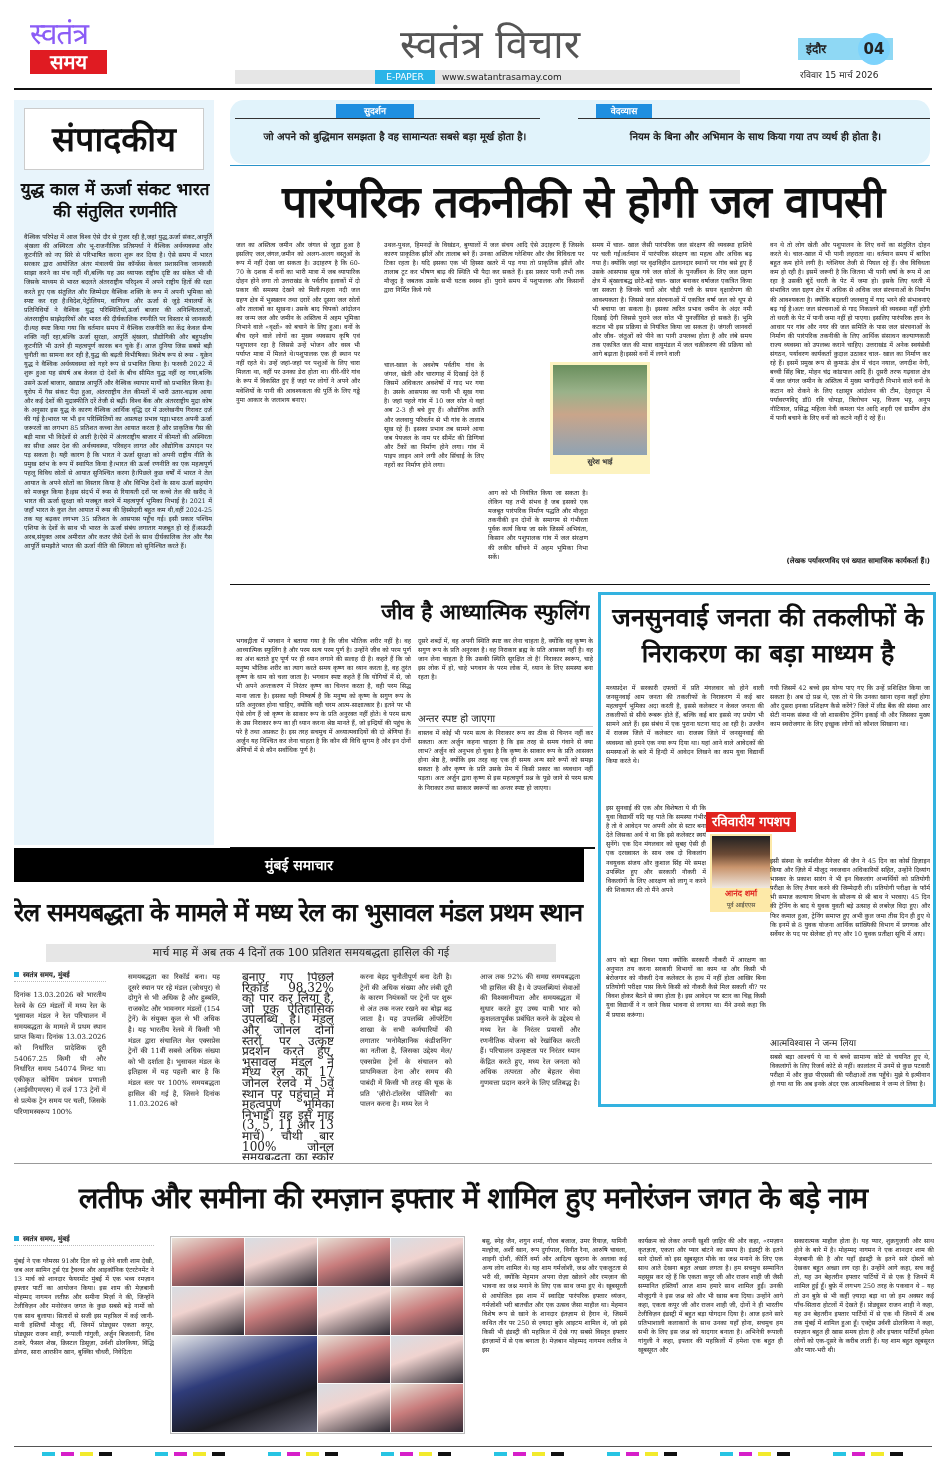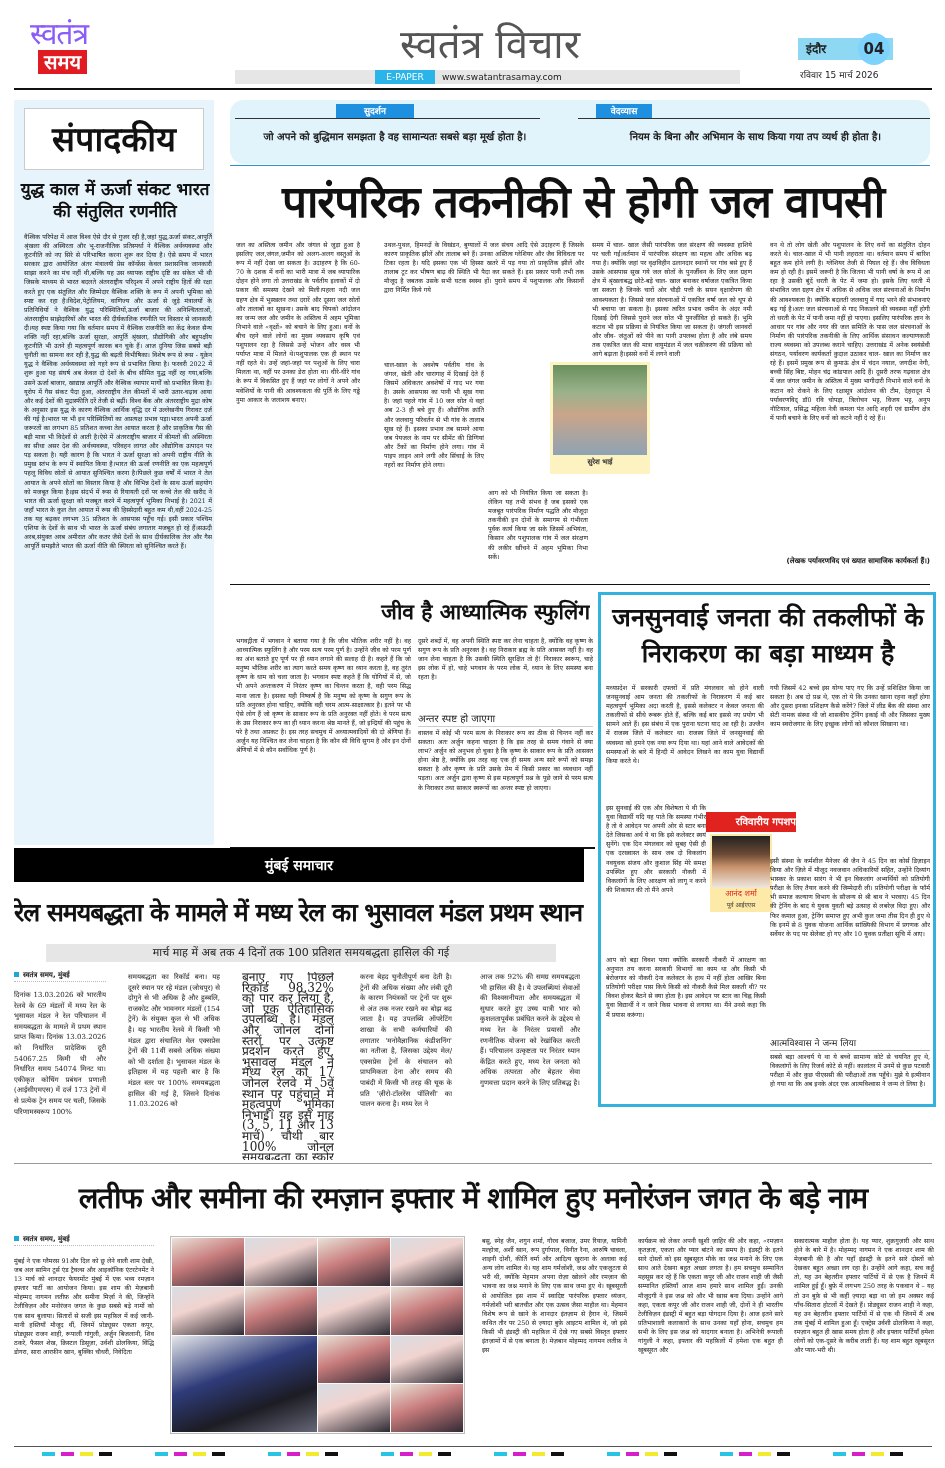--- a/index.html
+++ b/index.html
@@ -3,21 +3,21 @@
 <meta charset="utf-8">
 <style>
 *{box-sizing:border-box;margin:0;padding:0}
 body{width:945px;height:1468px;background:#fff;font-family:"DejaVu Sans","Liberation Sans",sans-serif;color:#111;position:relative;overflow:hidden}
 .abs{position:absolute}
 .txt{font-family:"DejaVu Serif","Liberation Serif",serif;font-size:6.3px;line-height:9.1px;color:#222;text-align:justify;overflow:hidden}
 .hd{font-family:"DejaVu Sans","Liberation Sans",sans-serif;font-weight:bold;color:#111;white-space:nowrap;overflow:hidden}
 
 #logo{left:30px;top:18px;width:72px;height:64px}
 #logo .l1{font-size:30px;line-height:32px;font-weight:normal;color:#8b5cf6;letter-spacing:-1px}
-#logo .l2{display:inline-block;background:#e01b22;color:#fff;font-size:20px;font-weight:bold;padding:0 6px;margin-left:8px;line-height:24px}
+#logo .l2{display:inline-block;background:#e01b22;color:#fff;font-size:20px;font-weight:bold;padding:0 20px;line-height:24px}
 #mast-title{left:370px;top:20px;width:240px;font-size:40px;line-height:48px;color:#555;font-weight:normal;text-align:center}
 #mast-bar{left:235px;top:70px;width:505px;height:14px;background:#e6e6e6}
 #epaper{left:375px;top:70px;width:60px;height:14px;background:#2bb4e8;color:#fff;font-size:9px;line-height:14px;text-align:center}
 #site{left:442px;top:70px;font-size:9px;line-height:14px;color:#222}
 #city-box{left:798px;top:38px;width:95px;height:22px;background:#8fd8f4}
 #city{left:806px;top:40px;font-size:12px;font-weight:bold;color:#222}
 #page-no{left:858px;top:33px;width:32px;height:32px;border-radius:50%;background:#7dd3fc;font-size:15px;font-weight:bold;line-height:32px;text-align:center;color:#222}
 #date{left:800px;top:68px;font-size:9px;color:#222;white-space:nowrap}
 #mast-rule{left:14px;top:88px;width:918px;height:2px;background:#111}
 
@@ -57,24 +57,24 @@
 #sp-sub{left:418px;top:712px;width:175px;font-size:10px;line-height:14px;font-weight:normal;color:#222;border-bottom:1px solid #ccc}
 #sp-c3{left:418px;top:728px;width:175px;height:112px}
 #sp-rule{left:230px;top:847px;width:365px;height:2px;background:#111}
 
 #js-box{left:598px;top:592px;width:338px;height:515px;border:3px solid #33b2e0;background:#fff}
 #js-head{left:604px;top:600px;width:328px;font-size:25px;line-height:36px;text-align:center;white-space:normal}
 #js-c1{left:606px;top:683px;width:158px;height:120px}
 #js-c1b{left:606px;top:803px;width:100px;height:150px}
 #js-c1c{left:606px;top:955px;width:160px;height:140px}
 #js-c2{left:770px;top:683px;width:160px;height:170px}
-#js-badge{left:706px;top:812px;width:90px;height:20px;background:#e0231f;color:#fff;font-size:10px;line-height:20px;text-align:right;font-weight:bold}
+#js-badge{left:706px;top:812px;width:90px;height:20px;background:#e0231f;color:#fff;font-size:13px;line-height:20px;text-align:center;font-weight:bold}
 #js-photo{left:710px;top:834px;width:62px;height:78px;background:#fde9a8;padding:2px}
 #js-photo .ph{width:58px;height:52px;background:linear-gradient(180deg,#222 0%,#6b4a35 35%,#c9946c 60%,#efe8e0 100%)}
-#js-photo .nm{font-size:8px;color:#e0231f;font-weight:normal;text-align:center;line-height:12px}
+#js-photo .nm{font-size:8px;color:#e0231f;font-weight:bold;text-align:center;line-height:12px}
 #js-photo .rl{font-size:6px;color:#333;text-align:center;line-height:10px}
 #js-c2b{left:770px;top:856px;width:160px;height:180px}
 #js-sub{left:770px;top:1036px;width:160px;font-size:9px;line-height:14px;color:#222;border-bottom:1px solid #aaa}
 #js-c2c{left:770px;top:1052px;width:160px;height:48px}
 
 #mb-bar{left:14px;top:848px;width:570px;height:34px;background:#000;color:#fff;font-size:14px;line-height:34px;text-align:center;font-weight:bold}
 #mb-head{left:14px;top:888px;width:572px;font-size:25px;line-height:50px;text-align:center;letter-spacing:-1px}
 #mb-sub-bg{left:46px;top:944px;width:510px;height:18px;background:#e6e6e6}
 #mb-sub{left:46px;top:944px;width:510px;font-size:11px;line-height:18px;text-align:center;color:#222}
 .byline{font-size:7px;font-weight:bold;color:#222;white-space:nowrap;border-bottom:1px dotted #bbb;padding-bottom:2px}

